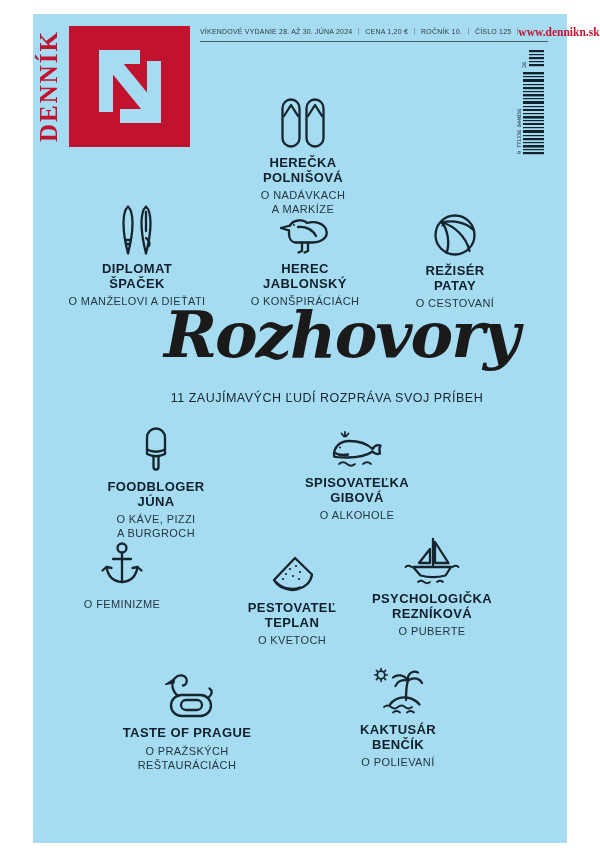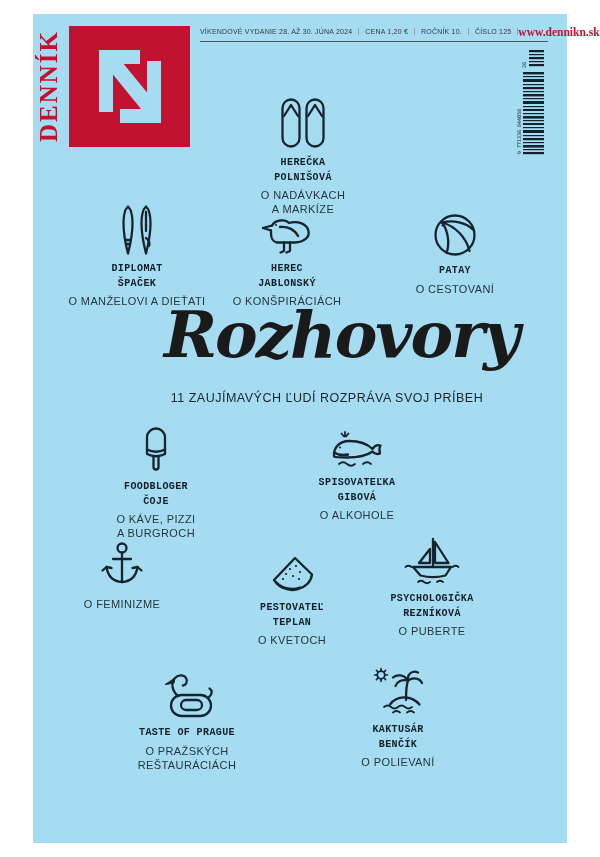--- a/index.html
+++ b/index.html
@@ -18,21 +18,21 @@
   .barcode{position:absolute;left:512px;top:48px;width:34px;height:115px;}
 
   
   .main-title{position:absolute;left:33px;width:534px;top:297px;text-align:center;font-family:"DejaVu Serif",serif;font-style:italic;font-weight:bold;font-size:64px;color:#1a1a1a;letter-spacing:-2px;padding-left:41px;}
   .subtitle{position:absolute;left:39px;width:576px;top:391px;text-align:center;font-size:12.5px;letter-spacing:0.5px;color:#16242e;}
 
   
   .feature{position:absolute;transform:translateX(-50%);width:180px;text-align:center;color:#16242e;}
   .f-icon{display:flex;justify-content:center;margin-bottom:7px;}
   .f-icon svg{stroke:#16242e;fill:none;stroke-width:2.3;stroke-linecap:round;stroke-linejoin:round;}
-  .f-name div{font-weight:bold;font-size:10px;line-height:14.5px;letter-spacing:0.4px;color:#10202b;font-family:Liberation Mono, monospace;}
+  .f-name div{font-weight:bold;font-size:13px;line-height:14.5px;letter-spacing:0.4px;color:#10202b;}
   .f-topic{margin-top:3px;}
   .f-topic div{font-size:11px;line-height:14px;letter-spacing:0.4px;color:#24363f;}
 </style>
 </head>
 <body>
 
 <div class="page">
   <div class="panel"></div>
 
   <div class="brand-vert">
@@ -127,21 +127,21 @@
     </div>
     <div class="f-name">
       <div>DIPLOMAT</div>
       <div>ŠPAČEK</div>
     </div>
     <div class="f-topic">
       <div>O MANŽELOVI A DIEŤATI</div>
     </div>
   </div>
 
-  <div class="feature" style="left:287px;top:217px;">
+  <div class="feature" style="left:305px;top:217px;">
     <div class="f-icon">
       <svg width="52" height="38" viewBox="0 0 52 38">
         <path d="M2,11 L11,8.5 M2,11 L10,13.5"></path>
         <path d="M11,8.5 C14,3 24,1.5 28,6 C37,3.5 46,7 47.5,14 C49,20 43,25 34,25.5 L16,25.5 C12,25 10,21 10,16.5 L10,13.5"></path>
         <path d="M19,10 C27,9 34,13 37,19"></path>
         <circle cx="15" cy="8" r="1" fill="#16242e" stroke="none"></circle>
         <path d="M23,25.5 V34 M29,25.5 V34 M23,34 l-3.5,1.5 M29,34 l-3.5,1.5"></path>
       </svg>
     </div>
     <div class="f-name">
@@ -157,38 +157,39 @@
     <div class="f-icon">
       <svg width="44" height="44" viewBox="0 0 44 44">
         <circle cx="22" cy="22" r="19.5"></circle>
         <path d="M9,9.5 C20,7 33,9 40.5,17"></path>
         <path d="M9,9.5 C15,17 17,31 13.5,40"></path>
         <path d="M9,9.5 C22,13 33,24 36.5,38"></path>
         <circle cx="9.5" cy="12.5" r="1.1" fill="#16242e" stroke="none"></circle>
       </svg>
     </div>
     <div class="f-name">
+      <div>REŽISÉR</div>
       <div>PATAY</div>
     </div>
     <div class="f-topic">
       <div>O CESTOVANÍ</div>
     </div>
   </div>
 
   <div class="feature" style="left:156px;top:427px;">
     <div class="f-icon">
       <svg width="24" height="46" viewBox="0 0 24 46">
         <path d="M3,27 V10.5 a9,9 0 0 1 18,0 V27 c-6,3 -12,3 -18,0 Z"></path>
         <path d="M3,22.5 c6,3 12,3 18,0"></path>
         <path d="M9.5,29.5 V40 a2.5,2.5 0 0 0 5,0 V29.5"></path>
       </svg>
     </div>
     <div class="f-name">
       <div>FOODBLOGER</div>
-      <div>ČOJE</div>
+      <div>JÚNA</div>
     </div>
     <div class="f-topic">
       <div>O KÁVE, PIZZI</div>
       <div>A BURGROCH</div>
     </div>
   </div>
 
   <div class="feature" style="left:357px;top:431px;">
     <div class="f-icon">
       <svg width="52" height="38" viewBox="0 0 52 38">

